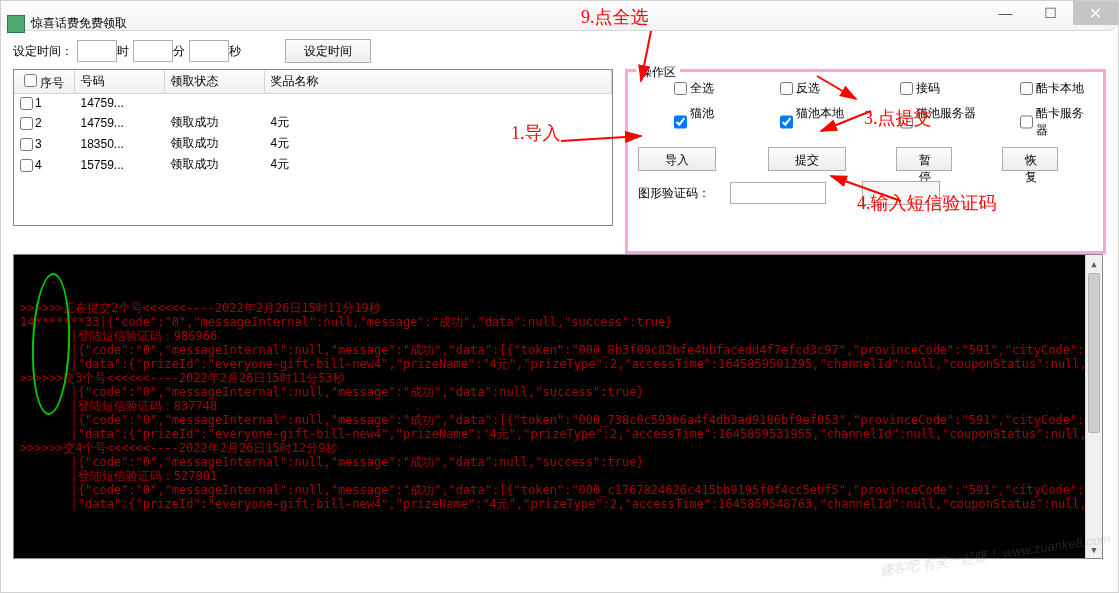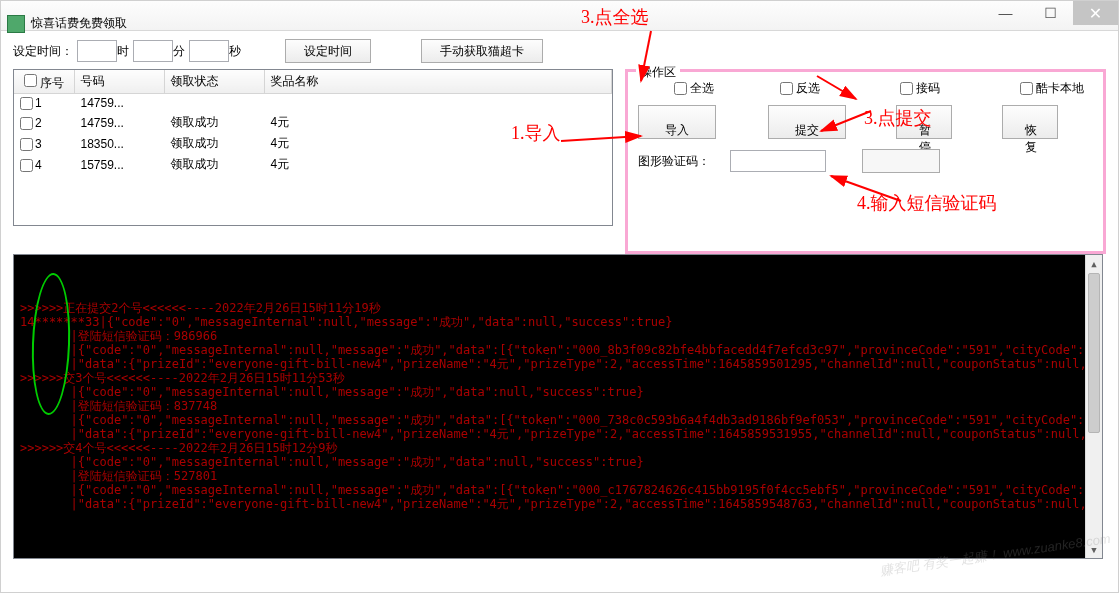--- a/index.html
+++ b/index.html
@@ -16,20 +16,21 @@
   }
   
   .titlebar {
     height: 30px;
     background: linear-gradient(#fdfdfd,#f3f3f3);
     border-bottom: 1px solid #d8d8d8;
     display: flex;
     align-items: center;
     padding: 16px 0 0 6px;
     position: relative;
+    border-radius: 10px;
   }
   .titlebar .icon {
     width: 18px; height: 18px;
     background: #4fa86b;
     border:1px solid #2b7a45;
     margin-right: 6px;
     display:inline-block;
   }
   .titlebar .title { font-weight: normal; }
   .win-controls { position: absolute; right: 0; top: 0; display: flex; }
@@ -48,21 +49,21 @@
   .tinput {
     border:1px solid #abadb3; height:22px; padding:0 2px;
     font-size:12px;text-align:center;
   }
   .btn {
     height:24px; padding:0 18px;
     border:1px solid #acacac;
     background:linear-gradient(#fdfdfd,#ececec);
     cursor:pointer;font-size:12px;font-family:inherit;
   }
-  .btn.small{padding:16px 22px;}
+  .btn.small{padding:4px 22px;}
   .mid{display:flex;gap:12px;}
   .table-wrap{border:1px solid #828790;width:600px;height:157px;overflow:hidden;position:relative;background:#fff;}
   .table{width:100%;border-collapse:collapse;font-size:12px;}
   .table th{background:linear-gradient(#fdfdfd,#efefef); border-right:1px solid #d5d5d5;border-bottom:1px solid #d5d5d5; height:22px;font-weight:normal;text-align:left;padding-left:6px;}
   .table td{padding:2px 6px;height:18px;border-right:1px solid transparent;}
   .table td input[type=checkbox]{vertical-align:middle;margin:0 2px 0 0;}
   .group{border:3px solid #f9a8d4;flex:1;min-height:185px;position:relative;padding:8px 10px 10px 10px;}
   .group-title{position:absolute;top:-8px;left:8px;background:#fff;padding:0 4px;font-size:12px;}
   .ck-row{display:flex;gap:0px;margin-bottom:8px;}
   .ck{display:flex;min-width:106px;padding-left:36px;}
@@ -118,21 +119,20 @@
     <span class="lbl">设定时间：</span>
     <input class="tinput" style="width: 40px;">
     <span class="lbl">时</span>
     <input class="tinput" style="width: 40px;">
     <span class="lbl">分</span>
     <input class="tinput" style="width: 40px;">
     <span class="lbl">秒</span>
     <span style="width:40px"></span>
     <button class="btn">设定时间</button>
     <span style="width:50px"></span>
-    <button class="btn">手动获取猫超卡</button>
   </div>
 
   <div class="mid">
 
     <div class="table-wrap">
       <table class="table">
         <thead>
             <tr>
           <th style="width:60px"><input type="checkbox" style=""><span>序号</span></th>
           <th style="width:90px">号码</th>
@@ -182,20 +182,38 @@
           </label>
         <label class="ck" style="min-width:120px">
             <input type="checkbox" style="">
             <span>接码</span>
           </label>
         <label class="ck">
             <input type="checkbox" style="">
             <span>酷卡本地</span>
           </label>
       </div>
+      <div class="ck-row">
+        <label class="ck">
+            <input type="checkbox" checked="" style="">
+            <span>猫池</span>
+          </label>
+        <label class="ck" style="min-width:120px">
+            <input type="checkbox" checked="" style="">
+            <span>猫池本地</span>
+          </label>
+        <label class="ck" style="min-width:120px">
+            <input type="checkbox" style="">
+            <span>猫池服务器</span>
+          </label>
+        <label class="ck">
+            <input type="checkbox" style="">
+            <span>酷卡服务器</span>
+          </label>
+      </div>
       <div class="op-row">
         <button class="btn small" style="width:78px">导入</button>
         <span style="width:24px"></span>
         <button class="btn small" style="width:78px">提交</button>
         <span style="width:22px"></span>
         <button class="btn small" style="width:56px">暂停</button>
         <span style="width:22px"></span>
         <button class="btn small" style="width:56px">恢复</button>
       </div>
       <div class="field-row">
@@ -212,21 +230,21 @@
     <div id="loglines"><div>&gt;&gt;&gt;&gt;&gt;&gt;正在提交2个号&lt;&lt;&lt;&lt;&lt;&lt;----2022年2月26日15时11分19秒</div><div>14*******33|{"code":"0","messageInternal":null,"message":"成功","data":null,"success":true}</div><div>       |登陆短信验证码：986966</div><div>       |{"code":"0","messageInternal":null,"message":"成功","data":[{"token":"000_8b3f09c82bfe4bbfacedd4f7efcd3c97","provinceCode":"591","cityCode":"595","maskedMobile":"147**</div><div>       |"data":{"prizeId":"everyone-gift-bill-new4","prizeName":"4元","prizeType":2,"accessTime":1645859501295,"channelId":null,"couponStatus":null,"effectiveTime":null,"exp</div><div>&gt;&gt;&gt;&gt;&gt;&gt;交3个号&lt;&lt;&lt;&lt;&lt;&lt;----2022年2月26日15时11分53秒</div><div>       |{"code":"0","messageInternal":null,"message":"成功","data":null,"success":true}</div><div>       |登陆短信验证码：837748</div><div>       |{"code":"0","messageInternal":null,"message":"成功","data":[{"token":"000_738c0c593b6a4f4db3ad9186bf9ef053","provinceCode":"591","cityCode":"595","maskedMobile":"183**</div><div>       |"data":{"prizeId":"everyone-gift-bill-new4","prizeName":"4元","prizeType":2,"accessTime":1645859531955,"channelId":null,"couponStatus":null,"effectiveTime":null,"exp</div><div>&gt;&gt;&gt;&gt;&gt;&gt;交4个号&lt;&lt;&lt;&lt;&lt;&lt;----2022年2月26日15时12分9秒</div><div>       |{"code":"0","messageInternal":null,"message":"成功","data":null,"success":true}</div><div>       |登陆短信验证码：527801</div><div>       |{"code":"0","messageInternal":null,"message":"成功","data":[{"token":"000_c1767824626c415bb9195f0f4cc5ebf5","provinceCode":"591","cityCode":"595","maskedMobile":"157**</div><div>       |"data":{"prizeId":"everyone-gift-bill-new4","prizeName":"4元","prizeType":2,"accessTime":1645859548763,"channelId":null,"couponStatus":null,"effectiveTime":null,"exp</div></div>
     <div class="vscroll">
       <div class="arr up">▲</div>
       <div class="thumb"></div>
       <div class="arr down">▼</div>
     </div>
   </div>
 </div>
 
 <div class="anno" style="left:510px;top:120px">1.导入</div>
-<div class="anno" style="left:580px;top:4px">3.点全选</div>
+<div class="anno" style="left:580px;top:4px">9.点全选</div>
 <div class="anno" style="left:863px;top:105px">3.点提交</div>
 <div class="anno" style="left:856px;top:190px;width:210px;line-height:24px">4.输入短信验证码</div>
 
 <svg class="arrows" width="1119" height="593">
   <defs>
     <marker id="ah" markerWidth="10" markerHeight="10" refX="8" refY="3" orient="auto">
       <path d="M0,0 L0,6 L9,3 z" fill="#ff0000"></path>
     </marker>
   </defs>
 

